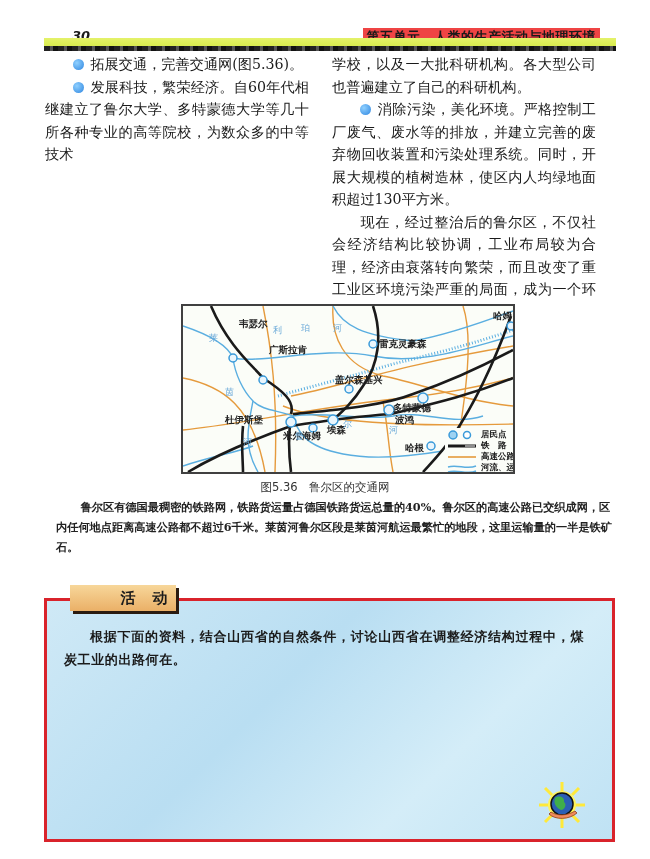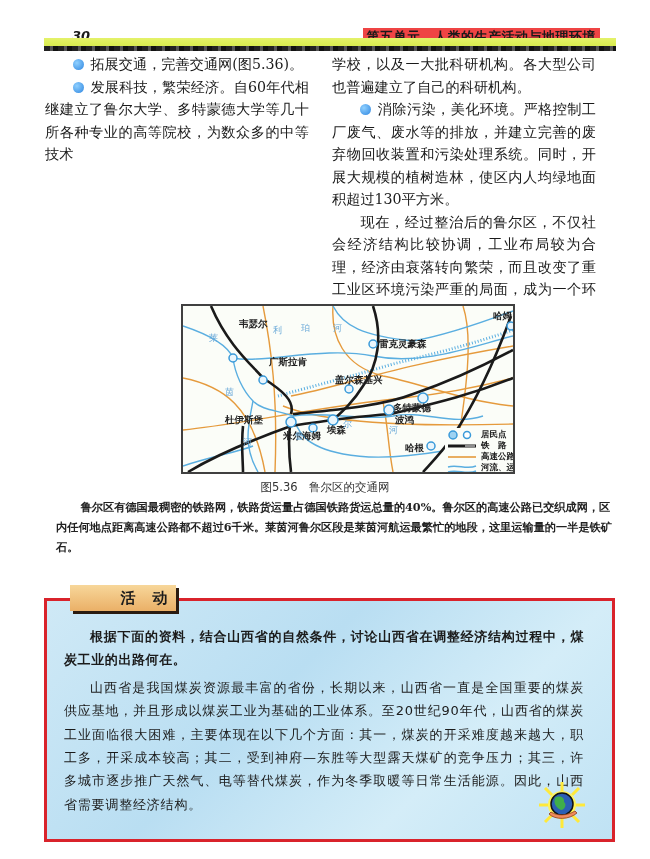--- a/index.html
+++ b/index.html
@@ -122,21 +122,21 @@
       <circle cx="150" cy="114" r="5"></circle>
       <circle cx="206" cy="104" r="5"></circle>
       <circle cx="240" cy="92" r="5"></circle>
       <circle cx="130" cy="122" r="4"></circle>
       <circle cx="248" cy="140" r="4"></circle>
     </g>
   </svg>
   <span class="lbl" style="left:56px;top:12px;">韦瑟尔</span>
   <span class="lbl" style="left:196px;top:32px;">雷克灵豪森</span>
   <span class="lbl" style="left:290px;top:4px;padding-left:20px;">哈姆</span>
-  <span class="lbl" style="left:86px;top:50px;text-align:center;">广斯拉肯</span>
+  <span class="lbl" style="left:86px;top:38px;text-align:center;">广斯拉肯</span>
   <span class="lbl" style="left:152px;top:68px;">盖尔森基兴</span>
   <span class="lbl" style="left:210px;top:96px;">多特蒙德</span>
   <span class="lbl" style="left:42px;top:108px;">杜伊斯堡</span>
   <span class="lbl" style="left:212px;top:108px;">波鸿</span>
   <span class="lbl" style="left:144px;top:118px;">埃森</span>
   <span class="lbl" style="left:100px;top:124px;">米尔海姆</span>
   <span class="lbl" style="left:222px;top:136px;">哈根</span>
   <span class="rlbl" style="left:26px;top:26px;">莱</span>
   <span class="rlbl" style="left:42px;top:80px;">茵</span>
   <span class="rlbl" style="left:60px;top:130px;">河</span>
@@ -180,21 +180,20 @@
 
 <div class="caption">图5.36　鲁尔区的交通网</div>
 <div class="note">
     <p>鲁尔区有德国最稠密的铁路网，铁路货运量占德国铁路货运总量的40%。鲁尔区的高速公路已交织成网，区内任何地点距离高速公路都不超过6千米。莱茵河鲁尔区段是莱茵河航运最繁忙的地段，这里运输量的一半是铁矿石。</p>
   </div>
 
 <div class="activity"></div>
 <div class="act-tab">活 动</div>
 <div class="act-body">
   <p class="q">根据下面的资料，结合山西省的自然条件，讨论山西省在调整经济结构过程中，煤炭工业的出路何在。</p>
-  <p class="q q2">山西省是我国煤炭资源最丰富的省份，长期以来，山西省一直是全国重要的煤炭供应基地，并且形成以煤炭工业为基础的工业体系。至20世纪90年代，山西省的煤炭工业面临很大困难，主要体现在以下几个方面：其一，煤炭的开采难度越来越大，职工多，开采成本较高；其二，受到神府—东胜等大型露天煤矿的竞争压力；其三，许多城市逐步推广天然气、电等替代煤炭，作为冬季取暖等日常生活能源。因此，山西省需要调整经济结构。</p>
 </div>
 
 <svg class="globe" viewBox="0 0 50 50">
   <g stroke="#ffe93a" stroke-width="3">
     <line x1="25" y1="2" x2="25" y2="12"></line>
       <line x1="25" y1="38" x2="25" y2="48"></line>
     <line x1="2" y1="25" x2="12" y2="25"></line>
       <line x1="38" y1="25" x2="48" y2="25"></line>
     <line x1="8" y1="8" x2="15" y2="15"></line>
       <line x1="42" y1="8" x2="35" y2="15"></line>

